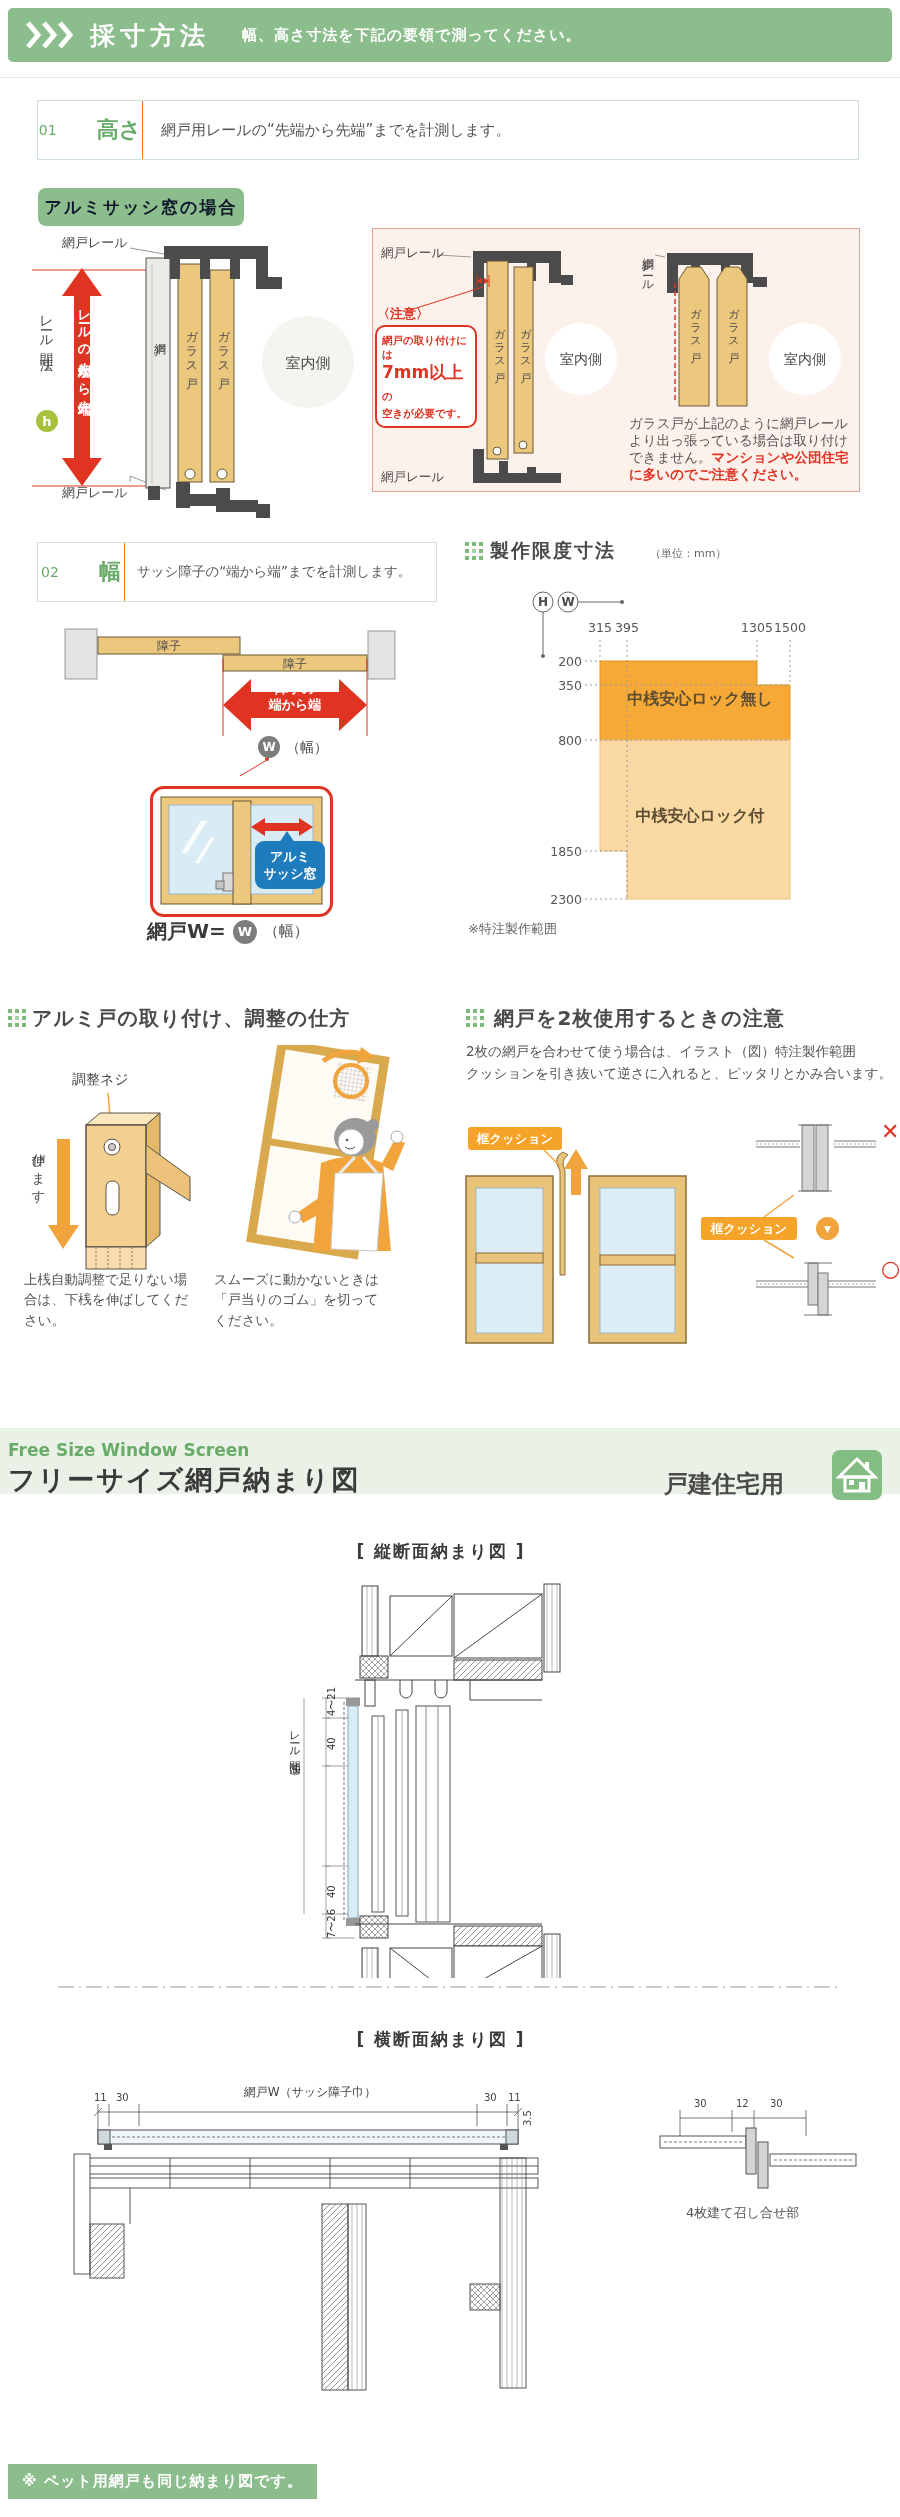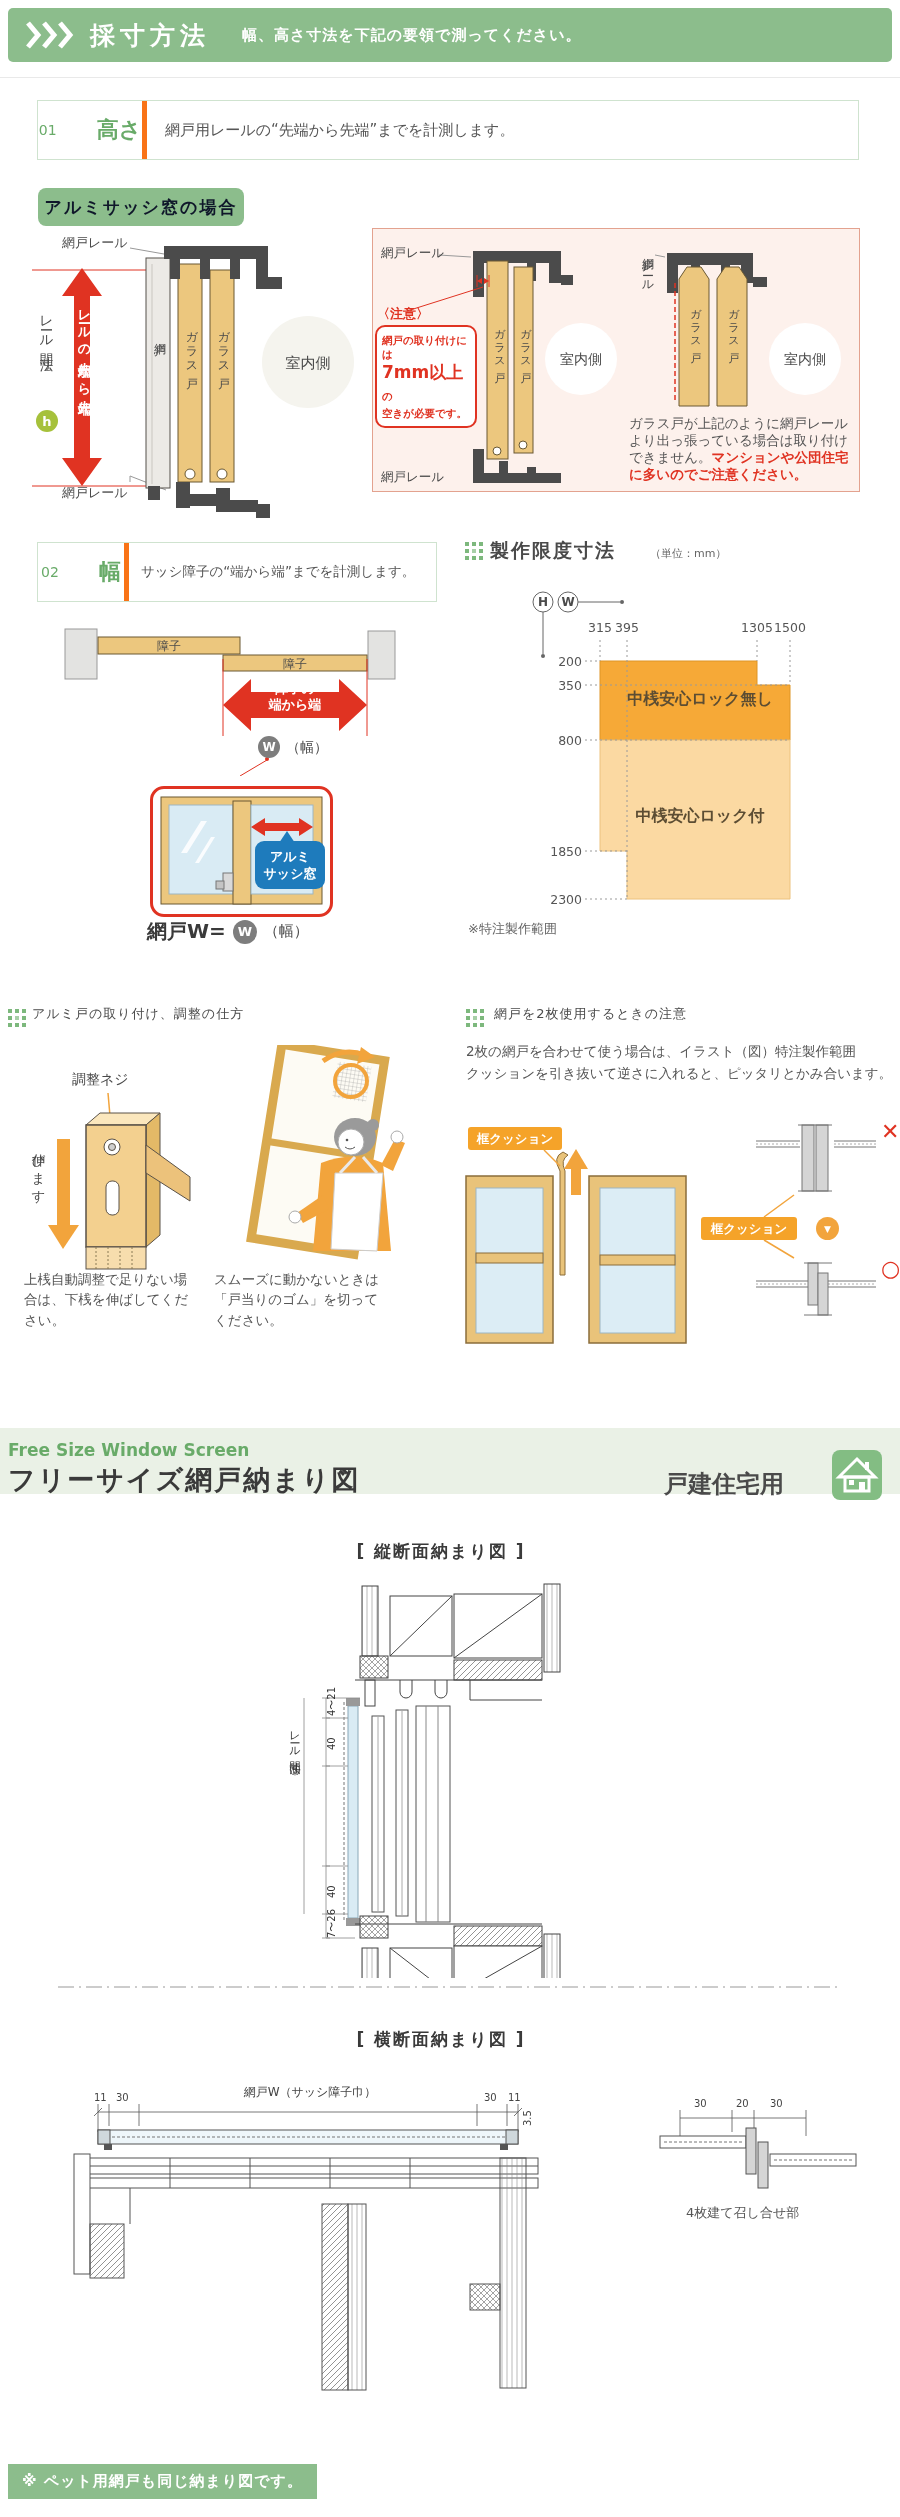--- a/index.html
+++ b/index.html
@@ -5,30 +5,30 @@
   html,body{margin:0;padding:0;background:#fff;}
   body{font-family:"DejaVu Sans",sans-serif;color:#4a4a4a;}
   #page{position:relative;width:900px;height:2517px;background:#fff;overflow:hidden;}
   .abs{position:absolute;}
   .vtext{writing-mode:vertical-rl;text-orientation:upright;letter-spacing:2px;}
   .banner{left:8px;top:8px;width:884px;height:54px;background:#8cbd8c;border-radius:5px;display:flex;align-items:center;color:#fff;}
   .banner-title{font-size:25px;font-weight:bold;letter-spacing:5px;margin-left:14px;}
   .banner-sub{font-size:15px;font-weight:bold;letter-spacing:1px;margin-left:32px;}
   .hairline{left:0;top:77px;width:900px;height:1px;background:#e9e9e9;}
   .secbox{border:1px solid #cfe3cf;background:#fff;display:flex;align-items:stretch;}
-  .secleft{display:flex;align-items:center;justify-content:center;border-right:5px solid #f97316;gap:34px;}
+  .secleft{display:flex;align-items:center;justify-content:center;border-right:1px solid #f97316;gap:34px;}
   .secnum{color:#69ab69;font-size:14px;margin-right:6px;}
   .seclabel{color:#69ab69;font-size:22px;font-weight:bold;}
   .secdesc{display:flex;align-items:center;padding:0 18px;font-size:15px;color:#555;}
   .badge{background:#8cbd8c;color:#0f172a;border-radius:8px;font-size:17px;font-weight:bold;display:flex;align-items:center;justify-content:center;letter-spacing:2px;}
   .lbl{font-size:13px;color:#4a4a4a;}
   .pinkbox{background:#fdf1ec;border:1px solid #e3a28f;}
   .notebox{border:2px solid #e03322;border-radius:10px;background:#fff;color:#e03322;font-weight:bold;padding:6px 5px;line-height:1.35;}
   .gcircle{border-radius:50%;background:#7d7d7d;color:#fff;font-weight:bold;display:flex;align-items:center;justify-content:center;}
-  .sectitle{font-size:13px;font-weight:normal;color:#4a4a4a;letter-spacing:1px;white-space:nowrap;}
+  .sectitle{font-size:20px;font-weight:bold;color:#4a4a4a;letter-spacing:1px;white-space:nowrap;}
   .cap{font-size:13.5px;color:#555;line-height:1.5;}
   .pill{background:#f5a329;color:#fff;font-size:12.5px;font-weight:bold;text-align:center;border-radius:3px;line-height:23px;white-space:nowrap;}
   .band{left:0;top:1428px;width:900px;height:66px;background:#eaf1e6;}
   .ticklbl{font-size:12.5px;color:#555;text-align:center;}
   .hticklbl{font-size:12.5px;color:#555;text-align:right;}
   .drawtitle{text-align:center;font-size:17px;font-weight:bold;color:#3a3a3a;letter-spacing:2px;}
   .footerpill{display:inline-block;background:#8cbd8c;color:#fff;font-size:15px;font-weight:bold;padding:8px 14px;letter-spacing:1px;}
   .mark{color:#e03322;font-weight:bold;font-size:22px;line-height:1;}
 </style>
 </head>
@@ -573,21 +573,21 @@
         <rect x="688" y="68" width="10" height="46" fill="#d5d5d5"></rect>
       </g>
     </svg>
     <div class="abs" style="left:120px;top:10px;width:240px;text-align:center;font-size:12px;color:#444;">網戸W（サッシ障子巾）</div>
     <div class="abs" style="left:24px;top:18px;font-size:10px;color:#444;">11</div>
     <div class="abs" style="left:46px;top:18px;font-size:10px;color:#444;">30</div>
     <div class="abs" style="left:414px;top:18px;font-size:10px;color:#444;">30</div>
     <div class="abs" style="left:438px;top:18px;font-size:10px;color:#444;">11</div>
     <div class="abs" style="left:452px;top:52px;font-size:10px;color:#444;transform:rotate(-90deg);transform-origin:left top;">3.5</div>
     <div class="abs" style="left:624px;top:24px;font-size:10px;color:#444;">30</div>
-    <div class="abs" style="left:666px;top:24px;font-size:10px;color:#444;">20</div>
+    <div class="abs" style="left:666px;top:24px;font-size:10px;color:#444;">12</div>
     <div class="abs" style="left:700px;top:24px;font-size:10px;color:#444;">30</div>
     <div class="abs" style="left:616px;top:130px;font-size:13px;color:#555;">4枚建て召し合せ部</div>
   </div>
 
   <div class="abs" style="left:8px;top:2464px;">
     <span class="footerpill">※ ペット用網戸も同じ納まり図です。</span>
   </div>
 
 </div>
 

